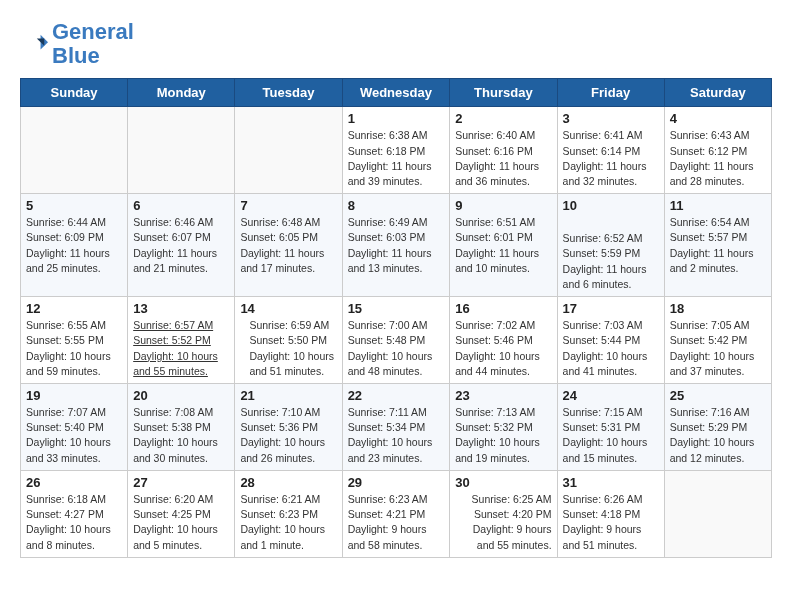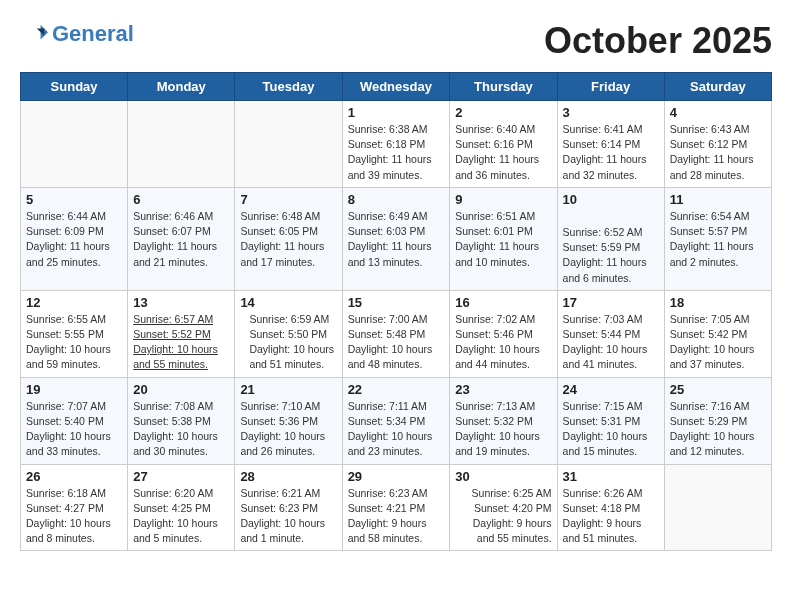--- a/index.html
+++ b/index.html
@@ -91,24 +91,24 @@
 <body>
 
 <div class="header">
   <div class="logo">
     <svg class="logo-icon" viewBox="0 0 30 30">
       <polygon points="22,5 30,13 22,21" fill="#3a7abf"></polygon>
       <polygon points="18,9 26,9 26,17" fill="#1a3a5c"></polygon>
     </svg>
     <div class="logo-text">
       <div><span>General</span></div>
+      <div style="color:#3a7abf;">Blue</div>
     </div>
   </div>
   <div class="title-block">
-    <div class="month-title">October 2025</div>
   </div>
 </div>
 
 <table>
   <thead>
     <tr id="header-row">
         <th>Sunday</th>
         <th>Monday</th>
         <th>Tuesday</th>
         <th>Wednesday</th>

